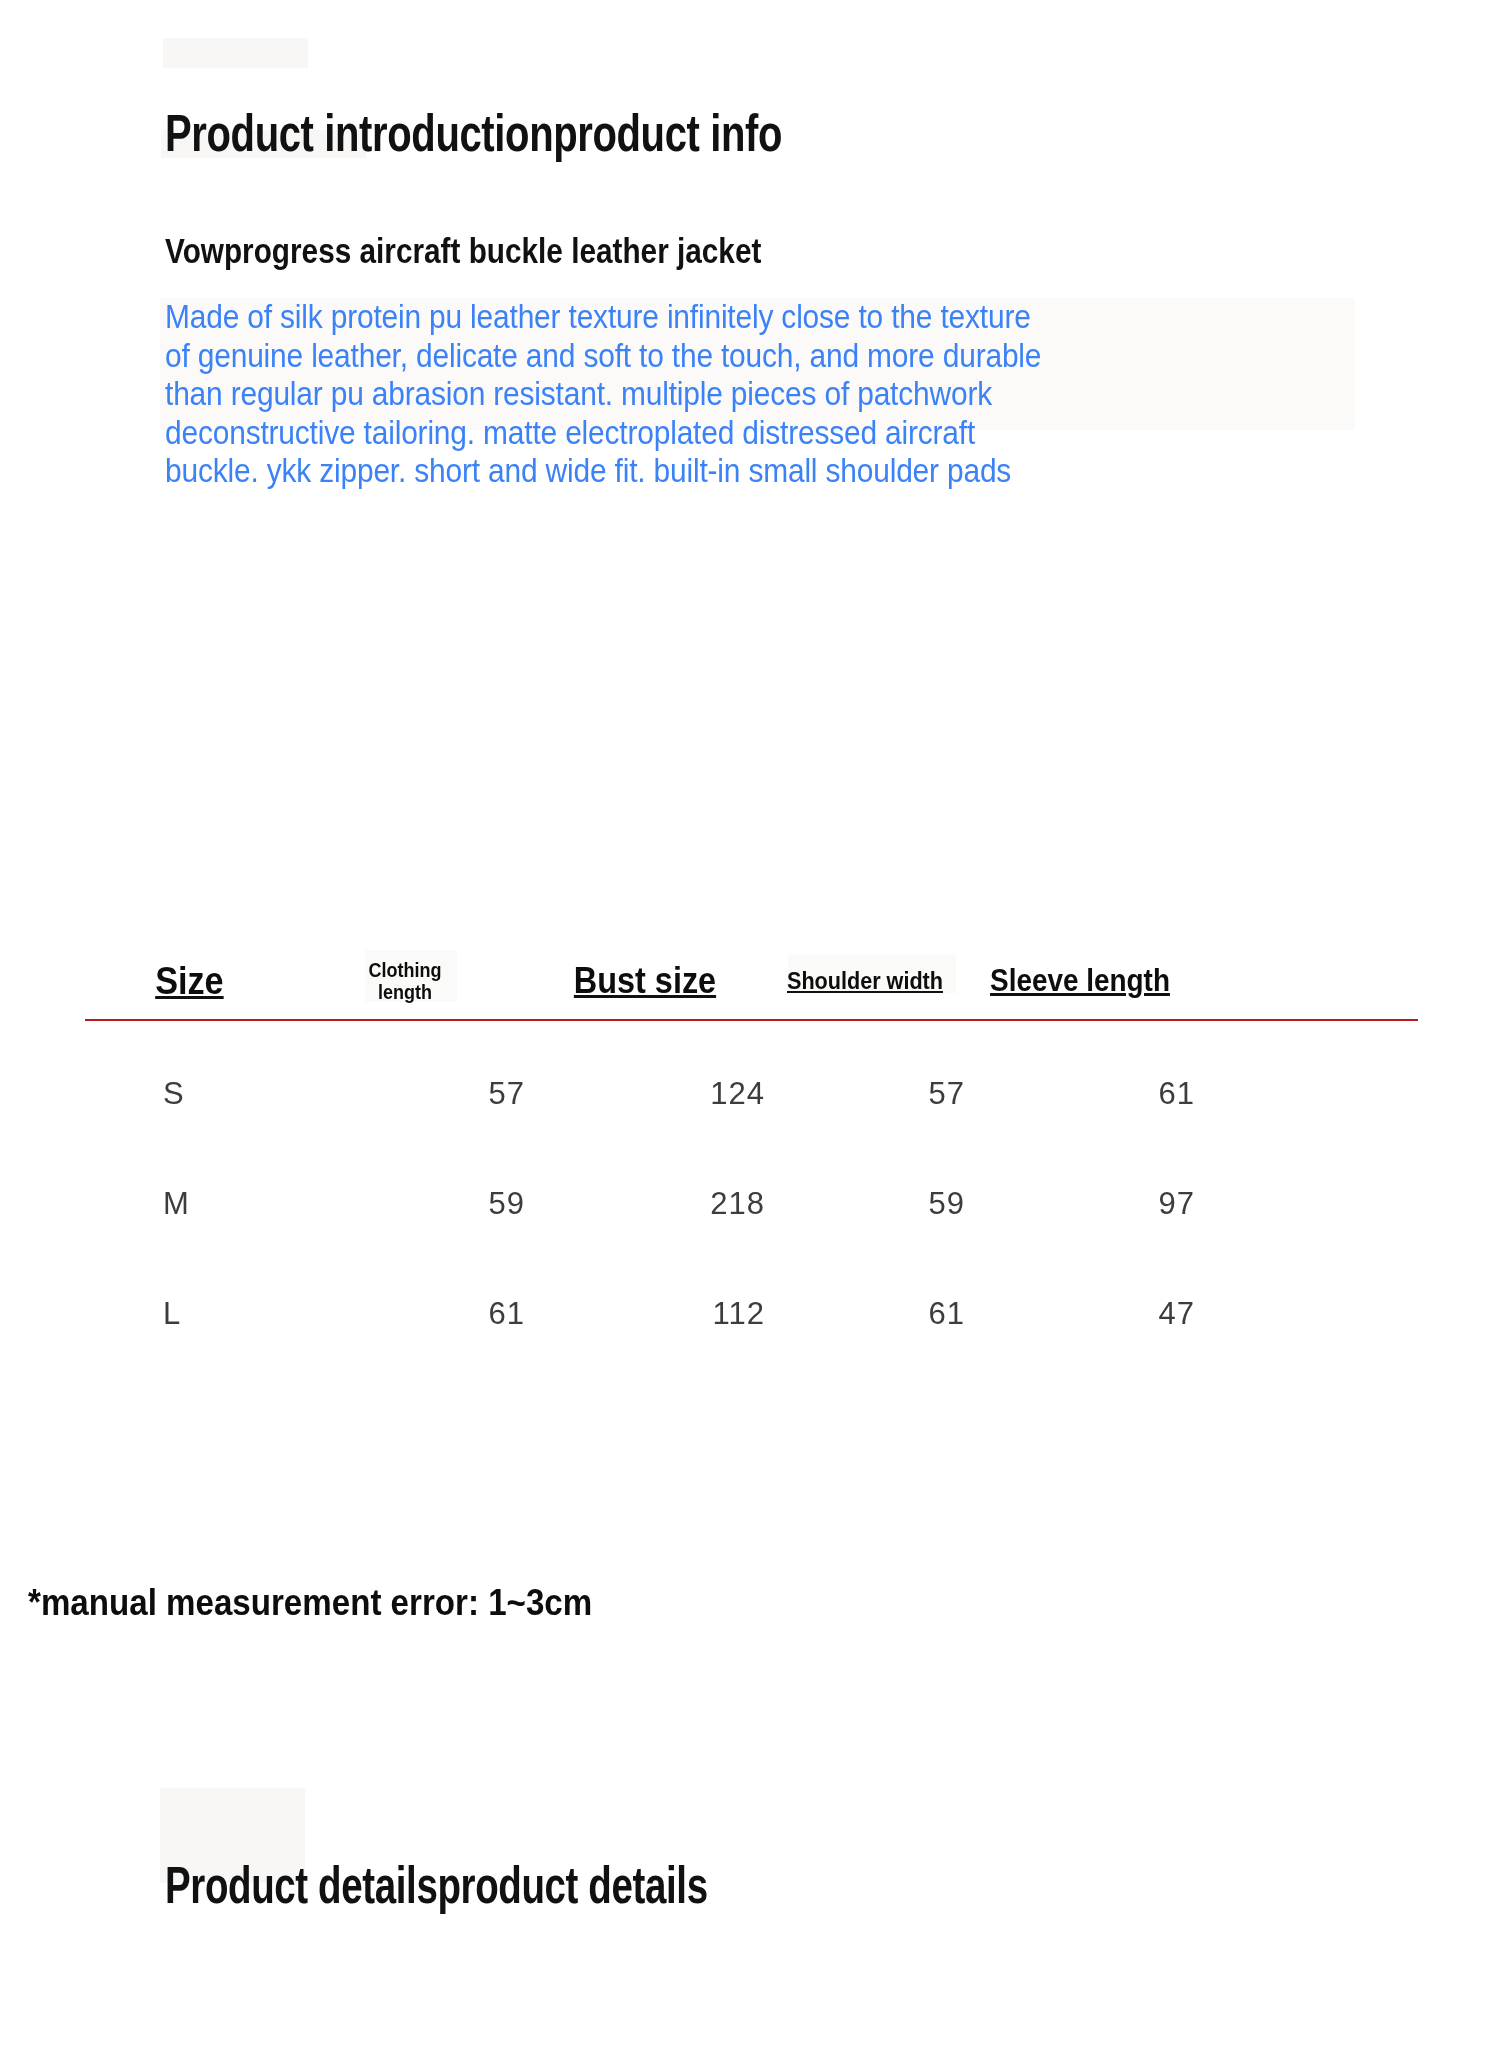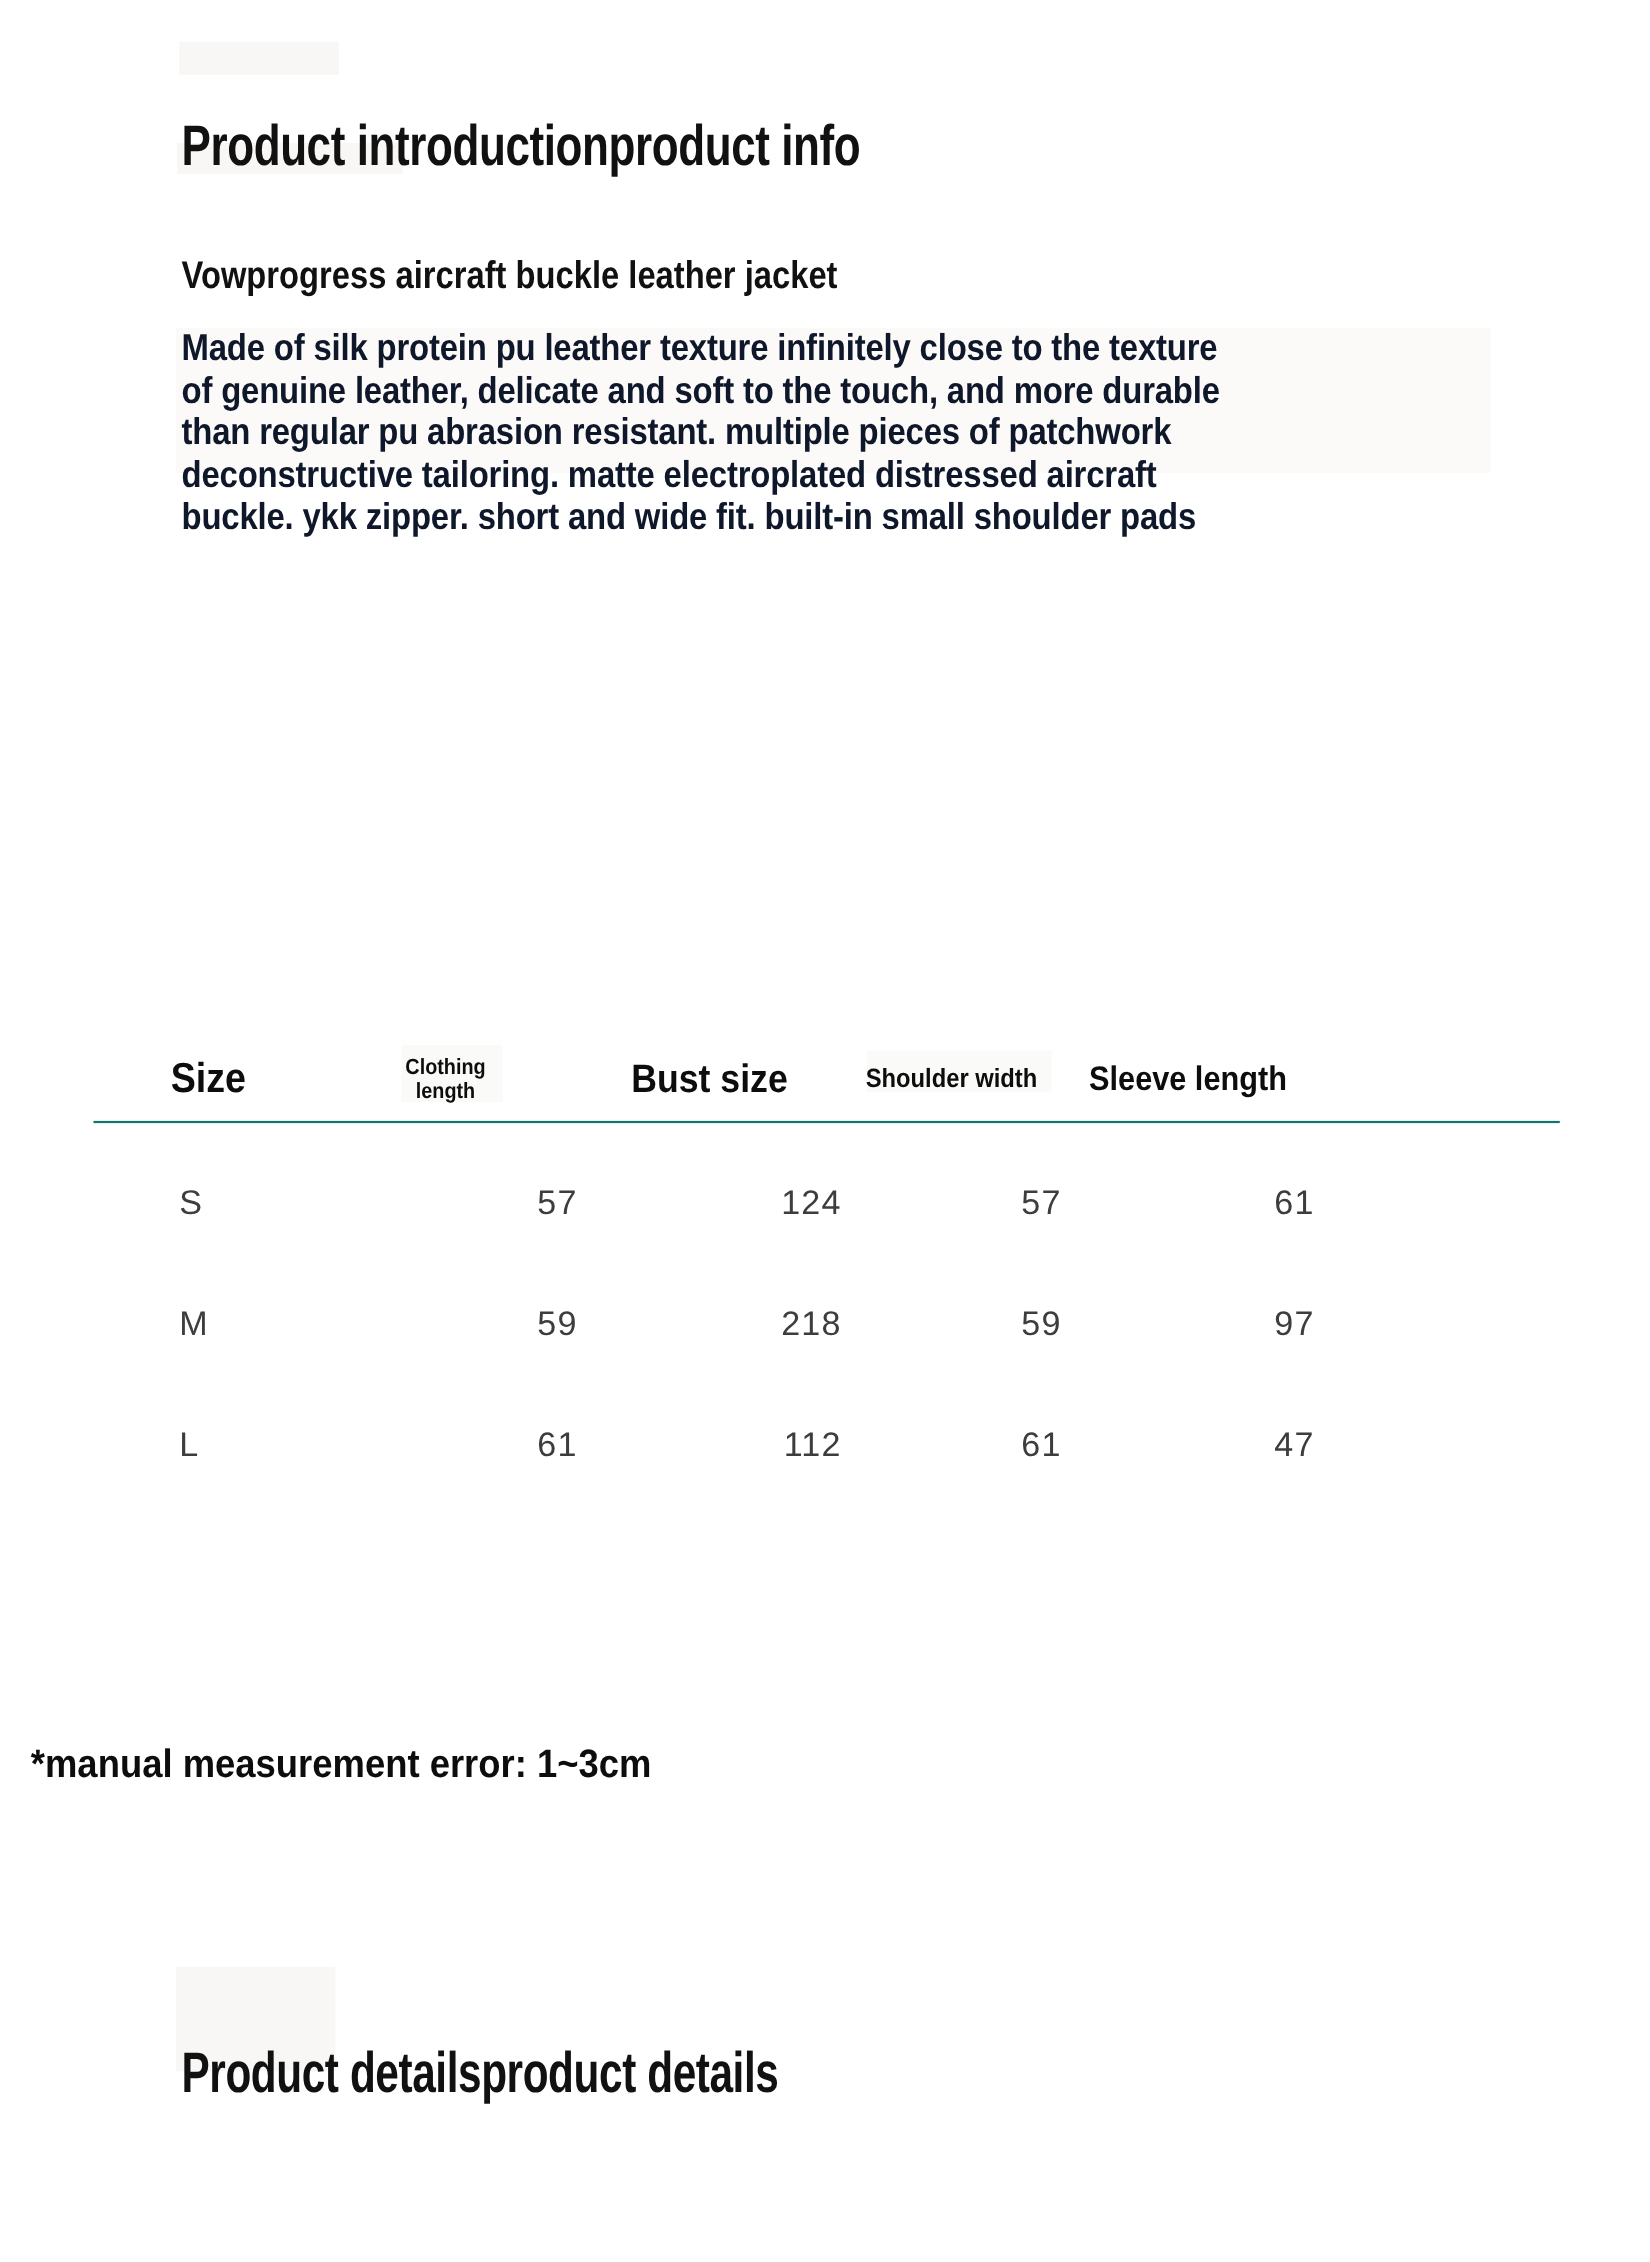--- a/index.html
+++ b/index.html
@@ -33,36 +33,37 @@
     letter-spacing: -0.5px;
   }
   .product-name {
     position: absolute; left: 165px; top: 202px;
     font-size: 35px; font-weight: bold; color: #111;
     white-space: nowrap;
     transform: scaleX(0.85); transform-origin: left top;
   }
   .description {
     position: absolute; left: 165px; top: 297px;
-    color: #0f172a; font-weight: bold; font-size: 34px;
+    color: #3b82f6; font-weight: normal; font-size: 34px;
   }
   .desc-line {
     white-space: nowrap; height: 38.5px; line-height: 38.5px;
     transform: scaleX(0.88); transform-origin: left top;
     letter-spacing: -0.2px;
   }
 
   
   .size-table { position: absolute; left: 85px; top: 943px; width: 1333px; }
   .table-header {
     display: grid;
     grid-template-columns: 200px 240px 240px 200px 230px;
     align-items: center;
     height: 76px;
-    border-bottom: 2px solid #0f766e;
+    border-bottom: 2px solid #b91c1c;
+    text-decoration: underline;
   }
   .th { text-align: center; font-weight: bold; color: #0d0d0d; transform: scaleX(0.9); transform-origin: center; }
   .th-size   { font-size: 38px; text-align: left; padding-left: 78px; transform-origin: left center; }
   .th-clothing { font-size: 20px; line-height: 22px; }
   .th-clothing .wrapbox { display: inline-block; width: 100px; }
   .th-bust   { font-size: 36px; }
   .th-shoulder { font-size: 24px; }
   .th-sleeve { font-size: 31px; }
 
   .table-body { padding-top: 18px; }

